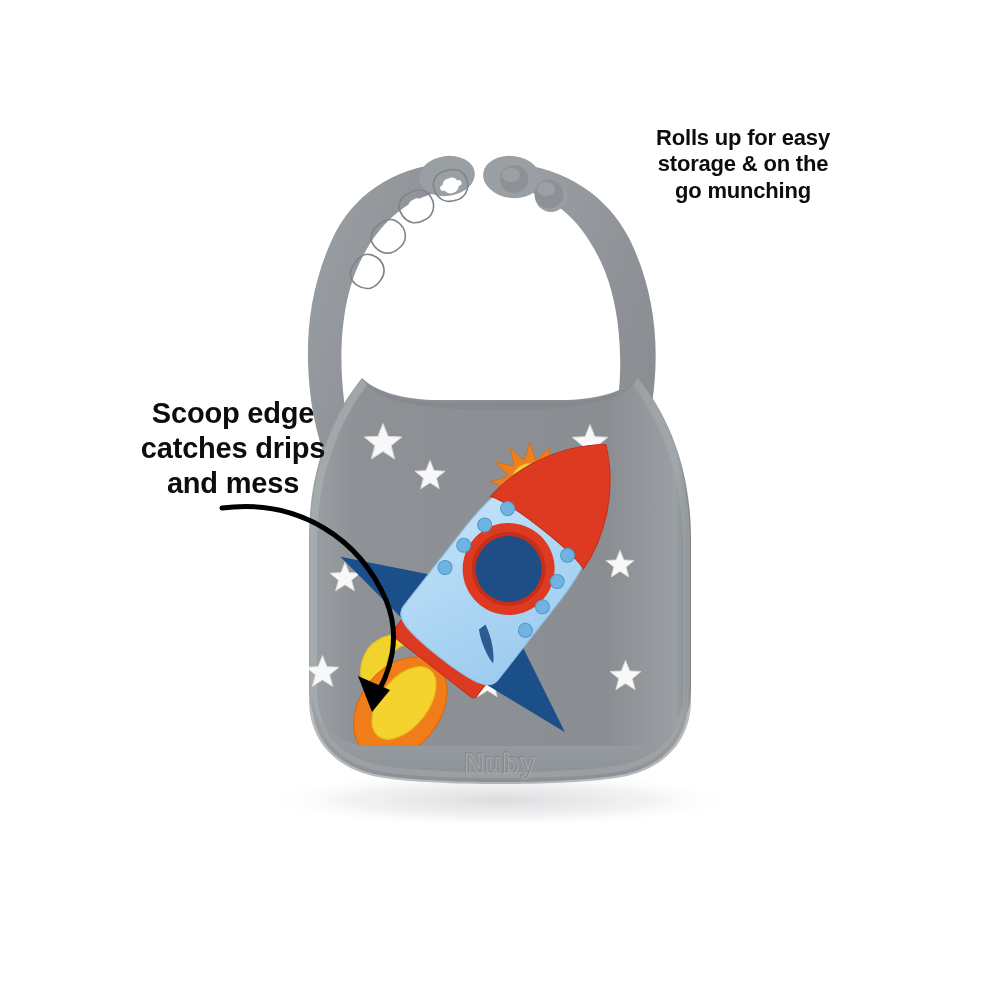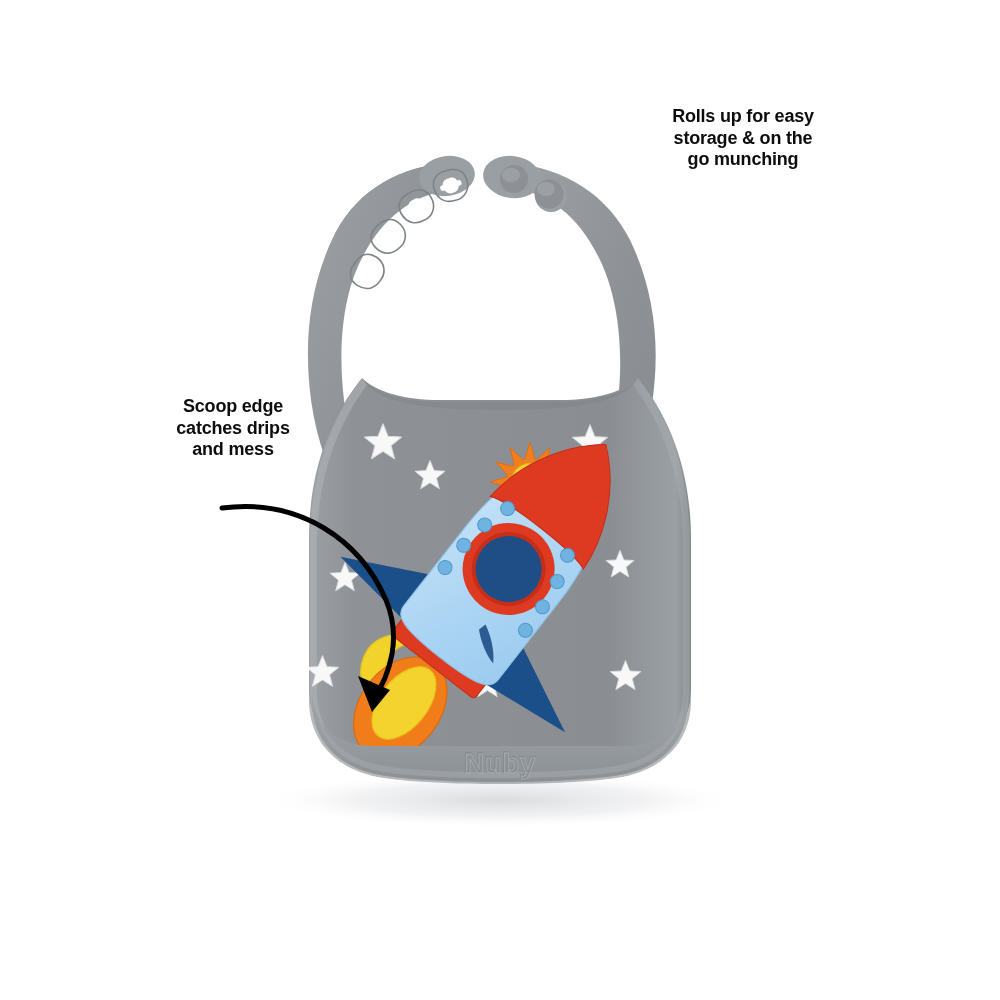--- a/index.html
+++ b/index.html
@@ -15,26 +15,26 @@
   .callout{
     position:absolute;
     color:#0d0d0d;
     font-weight:700;
     text-align:center;
     line-height:1.2;
     letter-spacing:-0.2px;
     white-space:pre-line;
   }
   #callout-rolls{
-    left:598px; top:106px; width:290px;
-    font-size:18px;
+    left:598px; top:125px; width:290px;
+    font-size:22px;
   }
   #callout-scoop{
     left:118px; top:396px; width:230px;
-    font-size:18px;
+    font-size:29px;
   }
   #callout-waterproof{
     left:250px; top:828px; width:500px;
     font-size:26.5px;
   }
   .product-svg{position:absolute;left:0;top:0;}
 </style>
 </head>
 <body>
 

